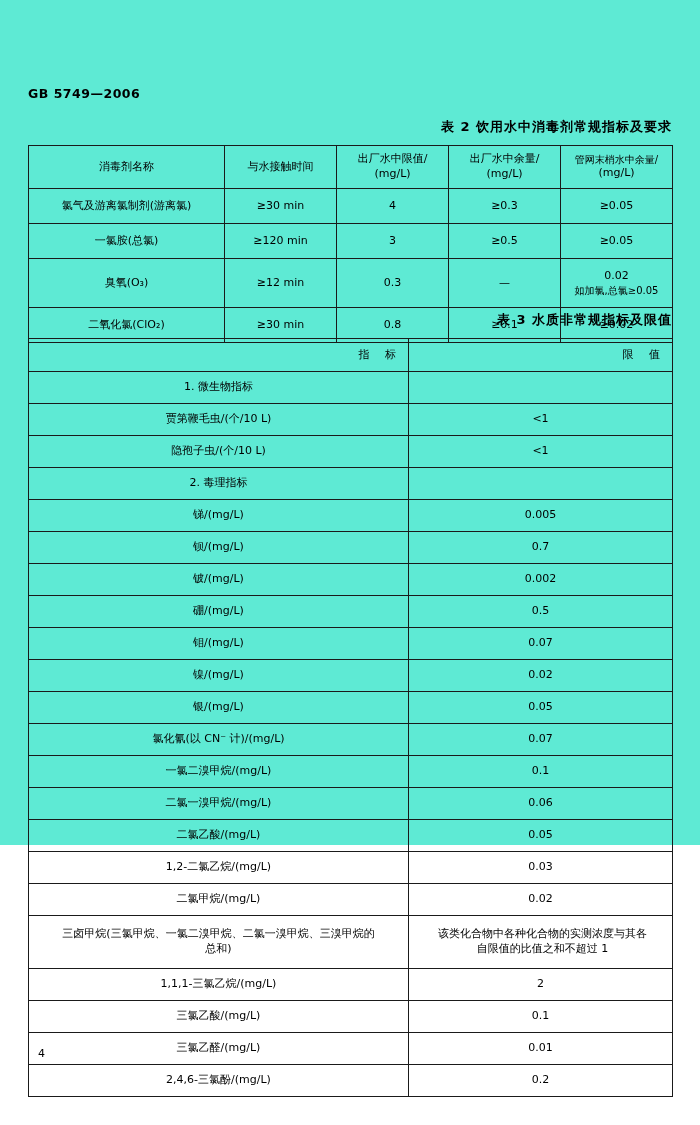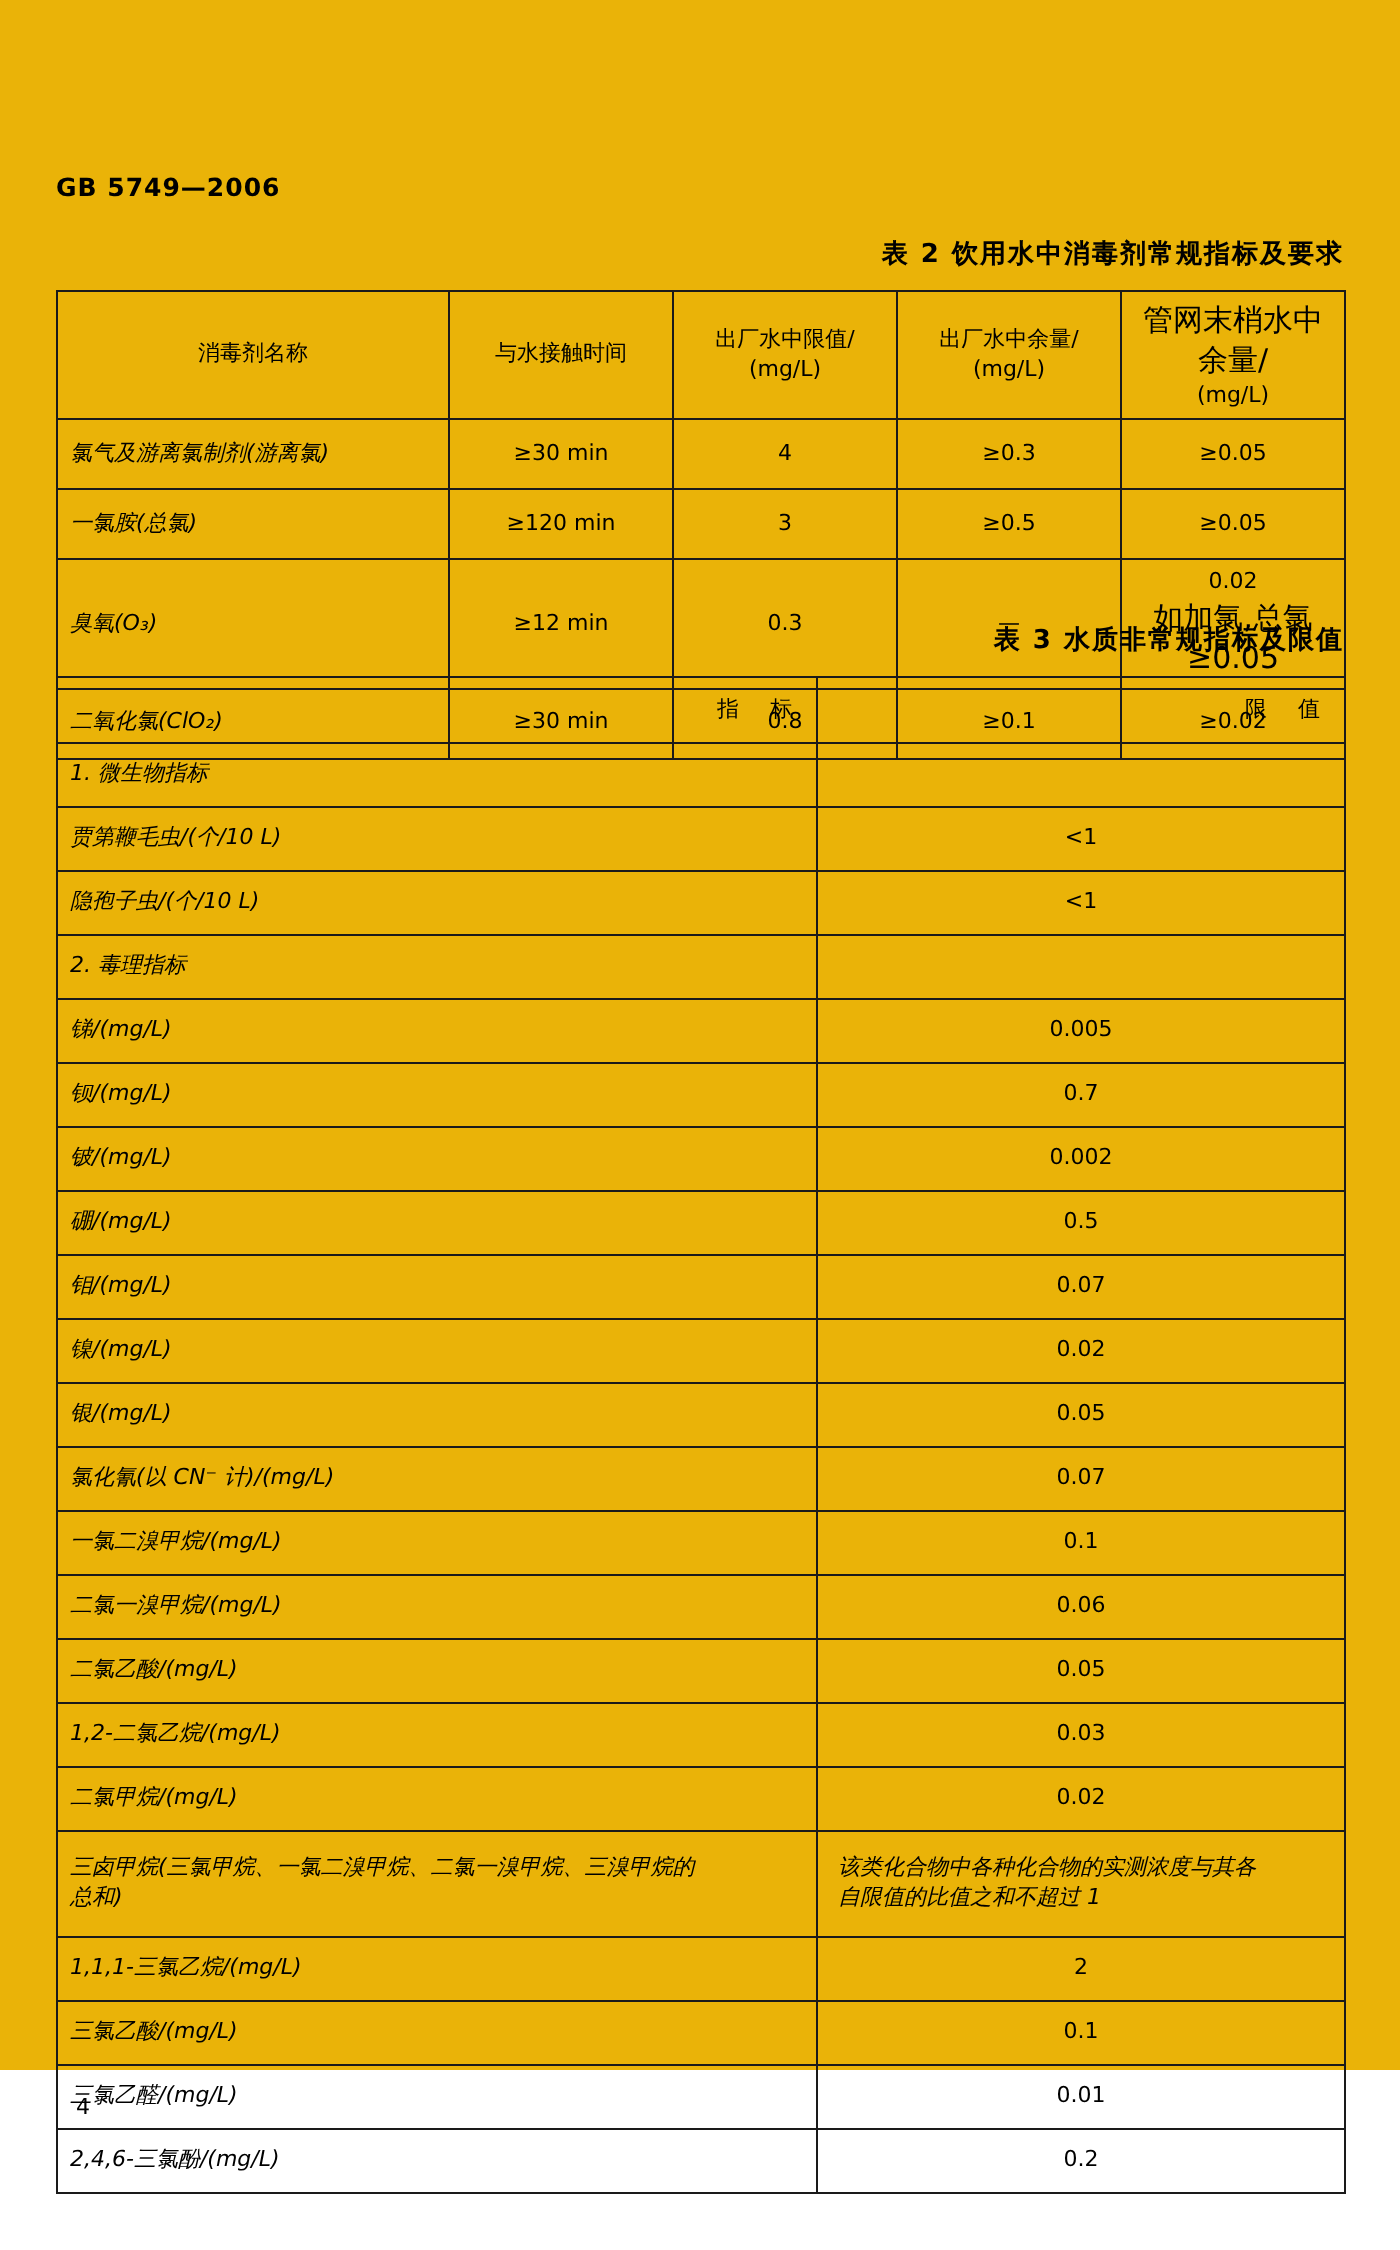--- a/index.html
+++ b/index.html
@@ -12,22 +12,22 @@
     background: #ffffff;
     font-family: "DejaVu Sans", "Liberation Sans", sans-serif;
     color: #000000;
     position: relative;
     overflow: hidden;
   }
   .page {
     position: absolute;
     left: 0; top: 0;
     width: 700px;
-    height: 1035px;
-    background: #eab308;
+    height: 845px;
+    background: #5eead4;
   }
   .header-std {
     position: absolute;
     left: 28px;
     top: 86px;
     font-size: 12.5px;
     font-weight: bold;
     letter-spacing: 0.5px;
     font-family: "DejaVu Sans", "Liberation Sans", sans-serif;
   }
@@ -56,29 +56,29 @@
     table-layout: fixed;
   }
   table.doc td {
     border: 1px solid #1a1a1a;
     font-size: 11px;
     padding: 4px 6px;
     line-height: 1.35;
     vertical-align: middle;
   }
   .c { text-align: center; }
-  .l { text-align: left; font-style: italic; }
+  .l { text-align: center; }
   .indent1 { padding-left: 10px; }
   .indent2 { padding-left: 26px; }
   .two-line { line-height: 1.5; }
   .t2-head td { text-align: center; height: 34px; }
   .t2-row td { height: 26px; }
   .t3-head td { height: 24px; letter-spacing: 6px; text-align: right; }
   .t3-row td { height: 23px; }
-  .smalltext { font-size: 15px; }
+  .smalltext { font-size: 10px; }
 </style>
 </head>
 <body>
 
 <div class="page">
 
   <div class="header-std">GB 5749—2006</div>
 
   <div class="tbl-wrap" style="top:118px;">
     <div class="tbl-title">表 2  饮用水中消毒剂常规指标及要求</div>

